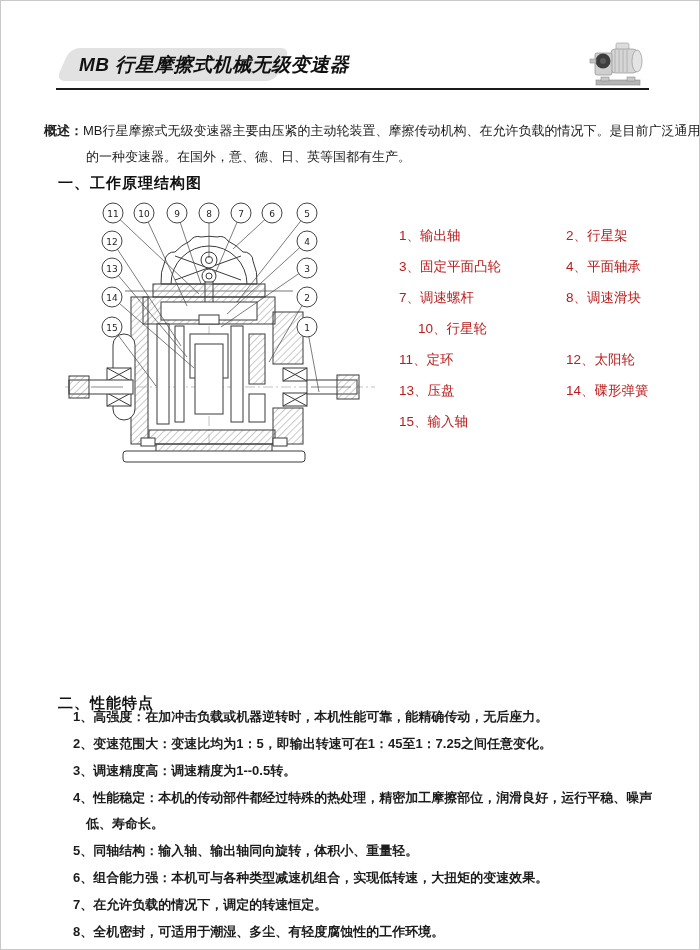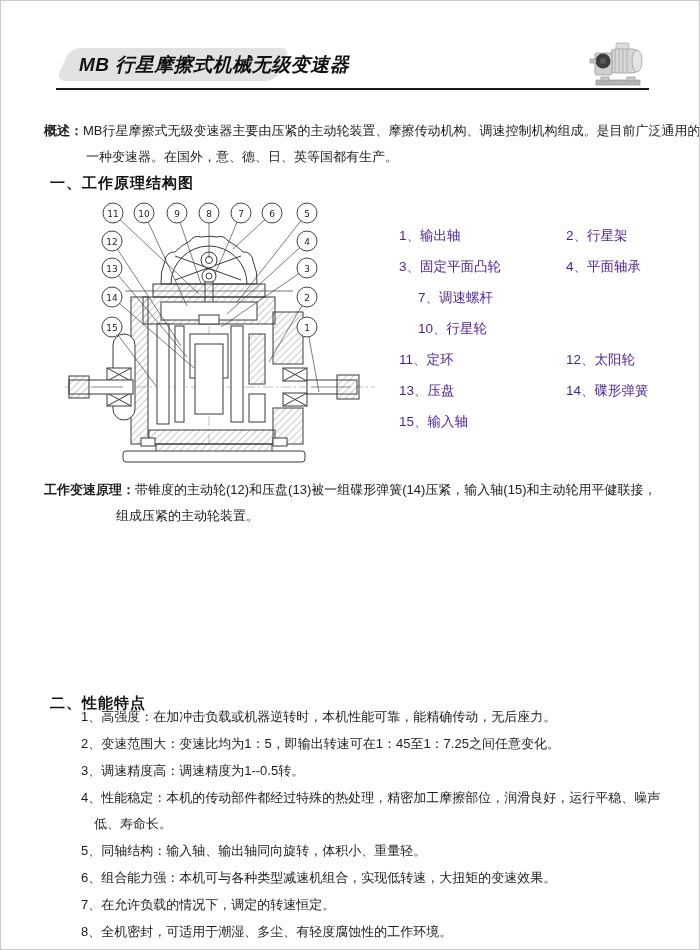--- a/index.html
+++ b/index.html
@@ -28,53 +28,53 @@
     position:absolute;left:55px;top:87px;width:593px;height:2px;background:#1a1a1a;
   }
   .motor-pic{position:absolute;left:588px;top:36px;width:58px;height:52px;}
   
   .overview{
     position:absolute;left:43px;top:104px;width:624px;
     font-size:13px;line-height:26px;
     padding-left:42px;text-indent:-42px;
   }
   .sec-heading{
-    position:absolute;left:49px;
+    position:absolute;left:57px;
     font-size:15px;font-weight:bold;color:#111;letter-spacing:1px;
   }
   #h1{top:161px;}
   #h2{top:681px;text-align:right;}
   
   .diagram{position:absolute;left:60px;top:193px;width:330px;height:272px;}
   .leader{stroke:#444;stroke-width:0.7;}
   .callout-circle{fill:#fff;stroke:#444;stroke-width:1;}
   .callout-num{font-family:"DejaVu Sans",sans-serif;font-size:9px;fill:#222;text-anchor:middle;}
   
   .parts{
     position:absolute;left:398px;top:219px;width:282px;
-    font-size:13.5px;color:#4c1d95;
+    font-size:13.5px;color:#b91c1c;
   }
   .parts-row{display:flex;height:31px;line-height:31px;}
   .parts-row span:first-child{width:148px;}
   .parts-row span:last-child{flex:1;margin-left:19px;}
   
   .principle{
     position:absolute;left:43px;top:476px;width:624px;
     font-size:13px;line-height:25.5px;
   }
   .principle p{margin:0;}
   .p-hang{padding-left:72px;text-indent:-72px;}
   .p-ind{text-indent:2em;}
   
   .features{
     position:absolute;left:72px;top:703px;width:600px;
     margin:0;padding:0;list-style:none;
     font-size:13px;line-height:26px;
   }
-  .features li{margin:0 0 1px 8px;padding-left:13px;text-indent:-13px;}
+  .features li{margin:0 0 1px 0;padding-left:13px;text-indent:-13px;font-weight:bold;}
 </style>
 </head>
 <body>
 
 <div class="page">
 
   <div class="banner">
     <span class="banner-text">MB 行星摩擦式机械无级变速器</span>
   </div>
 
@@ -90,21 +90,21 @@
     <line x1="38" y1="13" x2="38" y2="35" stroke="#a8a8a8" stroke-width="0.8"></line>
     <ellipse cx="48" cy="24" rx="5" ry="11" fill="#e4e4e4" stroke="#969696" stroke-width="0.7"></ellipse>
     <rect x="6" y="16" width="17" height="22" rx="2" fill="#cfcfcf" stroke="#8e8e8e" stroke-width="0.7"></rect>
     <circle cx="14" cy="24" r="7.5" fill="#3d3d3d"></circle>
     <circle cx="14" cy="24" r="3" fill="#5a5a5a"></circle>
     <rect x="1" y="22" width="6" height="4" fill="#c2c2c2" stroke="#8e8e8e" stroke-width="0.6"></rect>
   </svg>
 
   <div class="header-rule"></div>
 
-  <p class="overview"><b>概述：</b><span>MB行星摩擦式无级变速器主要由压紧的主动轮装置、摩擦传动机构、调速控制机构组成。是目前广泛通用的一种变速器。在国外，意、德、日、英等国都有生产。</span></p>
+  <p class="overview"><b>概述：</b><span>MB行星摩擦式无级变速器主要由压紧的主动轮装置、摩擦传动机构、在允许负载的情况下。是目前广泛通用的一种变速器。在国外，意、德、日、英等国都有生产。</span></p>
 
   <h2 class="sec-heading" id="h1">一、工作原理结构图</h2>
 
   <svg class="diagram" viewBox="0 0 330 272">
     <defs>
       <pattern id="hatch" width="5" height="5" patternTransform="rotate(45)" patternUnits="userSpaceOnUse">
         <line x1="0" y1="0" x2="0" y2="5" stroke="#777" stroke-width="0.8"></line>
       </pattern>
     </defs>
     <g stroke="#3a3a3a" fill="none" stroke-width="1">
@@ -253,40 +253,40 @@
       <div class="parts-row">
         <span>1、输出轴</span>
         <span>2、行星架</span>
       </div>
       <div class="parts-row">
         <span>3、固定平面凸轮</span>
         <span>4、平面轴承</span>
       </div>
       <div class="parts-row">
         <span>7、调速螺杆</span>
+        <span>8、调速滑块</span>
       </div>
       <div class="parts-row">
         <span>10、行星轮</span>
       </div>
       <div class="parts-row">
         <span>11、定环</span>
         <span>12、太阳轮</span>
       </div>
       <div class="parts-row">
         <span>13、压盘</span>
         <span>14、碟形弹簧</span>
       </div>
       <div class="parts-row">
         <span>15、输入轴</span>
         <span></span>
       </div>
     </div>
 
   <div class="principle">
-    <p class="p-hang"><b>工作变速原理：</b><span>带锥度的主动轮(12)和压盘(13)被一组碟形弹簧(14)压紧，输入轴(15)和主动轮用平健联接，组成压紧的主动轮装置。</span></p>
   </div>
 
   <h2 class="sec-heading" id="h2">二、性能特点</h2>
   <ul class="features">
       <li>1、高强度：在加冲击负载或机器逆转时，本机性能可靠，能精确传动，无后座力。</li>
       <li>2、变速范围大：变速比均为1：5，即输出转速可在1：45至1：7.25之间任意变化。</li>
       <li>3、调速精度高：调速精度为1--0.5转。</li>
       <li>4、性能稳定：本机的传动部件都经过特殊的热处理，精密加工摩擦部位，润滑良好，运行平稳、噪声低、寿命长。</li>
       <li>5、同轴结构：输入轴、输出轴同向旋转，体积小、重量轻。</li>
       <li>6、组合能力强：本机可与各种类型减速机组合，实现低转速，大扭矩的变速效果。</li>

